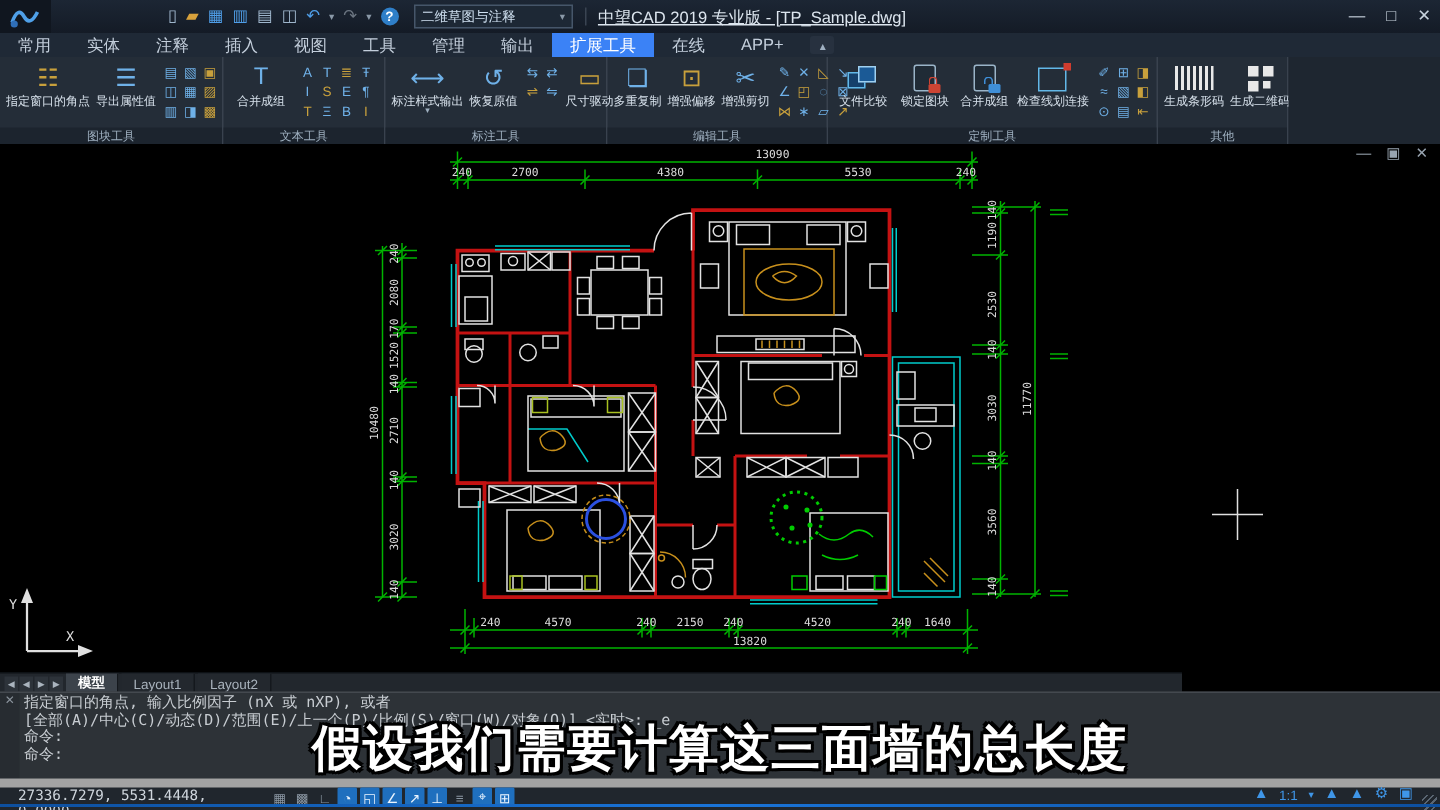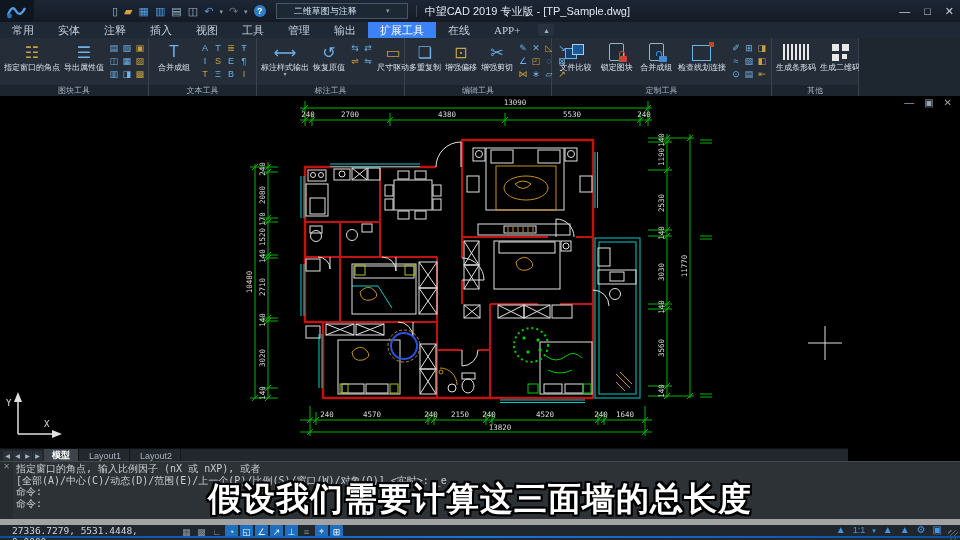--- a/index.html
+++ b/index.html
@@ -10,29 +10,29 @@
   .titlebar{position:absolute;left:0;top:0;width:960px;height:22px;background:linear-gradient(#1c2634,#141b26);
     display:flex;align-items:center;border-bottom:1px solid #0b1018;}
   .logo{width:34px;height:22px;display:flex;align-items:center;justify-content:center;background:#10161f;}
   .qat{display:flex;align-items:center;gap:6px;margin-left:78px;}
   .qat span{font-size:11px;color:#9fb6cc;line-height:1;cursor:default;}
   .qat .c-org{color:#d8a23c}.qat .c-blu{color:#4f9ee8}.qat .c-gray{color:#6c7682}
   .qat .help{width:12px;height:12px;border-radius:50%;background:#2f7fc8;color:#fff;font-size:9px;
     display:flex;align-items:center;justify-content:center;font-weight:bold;}
   .qat .mini{font-size:7px;color:#8a99a8}
   .wsbox{margin-left:10px;width:96px;height:14px;border:1px solid #46566a;background:#1d2835;color:#cfe0f0;
-    font-size:9px;display:flex;align-items:center;padding:0 17px;justify-content:space-between;}
+    font-size:9px;display:flex;align-items:center;padding:0 4px;justify-content:space-between;}
   .tsep{width:1px;height:12px;background:#3a4452;margin:0 8px;}
-  .apptitle{font-size:11px;color:#dde6ef;}
+  .apptitle{font-size:11px;color:#dde6ef;text-decoration:underline;}
   .winctl{position:absolute;right:6px;top:0;height:22px;display:flex;align-items:center;gap:14px;}
   .winctl span{color:#c7d2dd;font-size:11px;line-height:1;}
 
   
   .menubar{position:absolute;left:0;top:22px;width:960px;height:16px;background:#1f2936;display:flex;align-items:stretch;}
-  .mtab{padding:4px 12px;font-size:11px;color:#c3cedb;display:flex;align-items:center;font-family:Liberation Serif, serif;}
+  .mtab{padding:4px 12px;font-size:11px;color:#c3cedb;display:flex;align-items:center;}
   .mtab.active{background:#3b82f6;color:#fff;text-align:right;}
   .collapse-btn{width:16px;margin-left:6px;display:flex;align-items:center;justify-content:center;
     color:#9fb0c2;font-size:8px;background:#27313f;height:12px;align-self:center;border-radius:2px;}
 
   
   .ribbon{position:absolute;left:0;top:38px;width:960px;height:58px;background:#242d38;display:flex;}
   .panel{display:flex;flex-direction:column;border-right:1px solid #39424e;}
   .pbody{display:flex;align-items:flex-start;padding:2px 2px 0 2px;height:45px;}
   .plabel{height:11px;background:#1c242e;color:#9fb0c0;font-size:8px;text-align:center;line-height:11px;}
   .bigbtn{display:flex;flex-direction:column;align-items:center;justify-content:flex-start;height:44px;padding:1px 2px;}
@@ -63,21 +63,21 @@
     linear-gradient(#e8e8e8,#e8e8e8) 0 10px/7px 7px no-repeat,
     linear-gradient(#e8e8e8,#e8e8e8) 10px 10px/5px 5px no-repeat;}
 
   
   .canvas{position:absolute;left:0;top:96px;width:960px;height:352px;background:#000;}
   .docctl{position:absolute;right:8px;top:2px;display:flex;gap:10px;z-index:5;}
   .docctl span{color:#98a4b0;font-size:10px;line-height:1;}
   svg text{font-family:"DejaVu Sans Mono",monospace;}
 
   
-  .layoutbar{position:absolute;left:0;top:448px;width:848px;height:13px;background:#22272d;display:flex;align-items:center;border-top:1px solid #0d1115;}
+  .layoutbar{position:absolute;left:0;top:448px;width:788px;height:13px;background:#22272d;display:flex;align-items:center;border-top:1px solid #0d1115;}
   .lnav{display:flex;gap:1px;margin-left:3px;}
   .lnav span{width:9px;height:10px;font-size:6px;color:#aab4be;background:#2d333a;display:flex;align-items:center;justify-content:center;}
   .ltab{margin-left:2px;padding:0 8px;height:13px;font-size:9px;color:#a8b2bc;display:flex;align-items:center;
     border-right:1px solid #14181d;background:#23282e;}
   .ltab.active{background:#3c434b;color:#fff;font-weight:bold;}
 
   
   .cmd{position:absolute;left:0;top:461px;width:960px;height:58px;background:#2d3237;border-top:1px solid #44494f;}
   .cmd .gutter{position:absolute;left:0;top:0;bottom:0;width:13px;background:#272c31;color:#8b949d;font-size:8px;text-align:center;}
   .cmdlines{position:absolute;left:16px;top:1px;right:0;}

